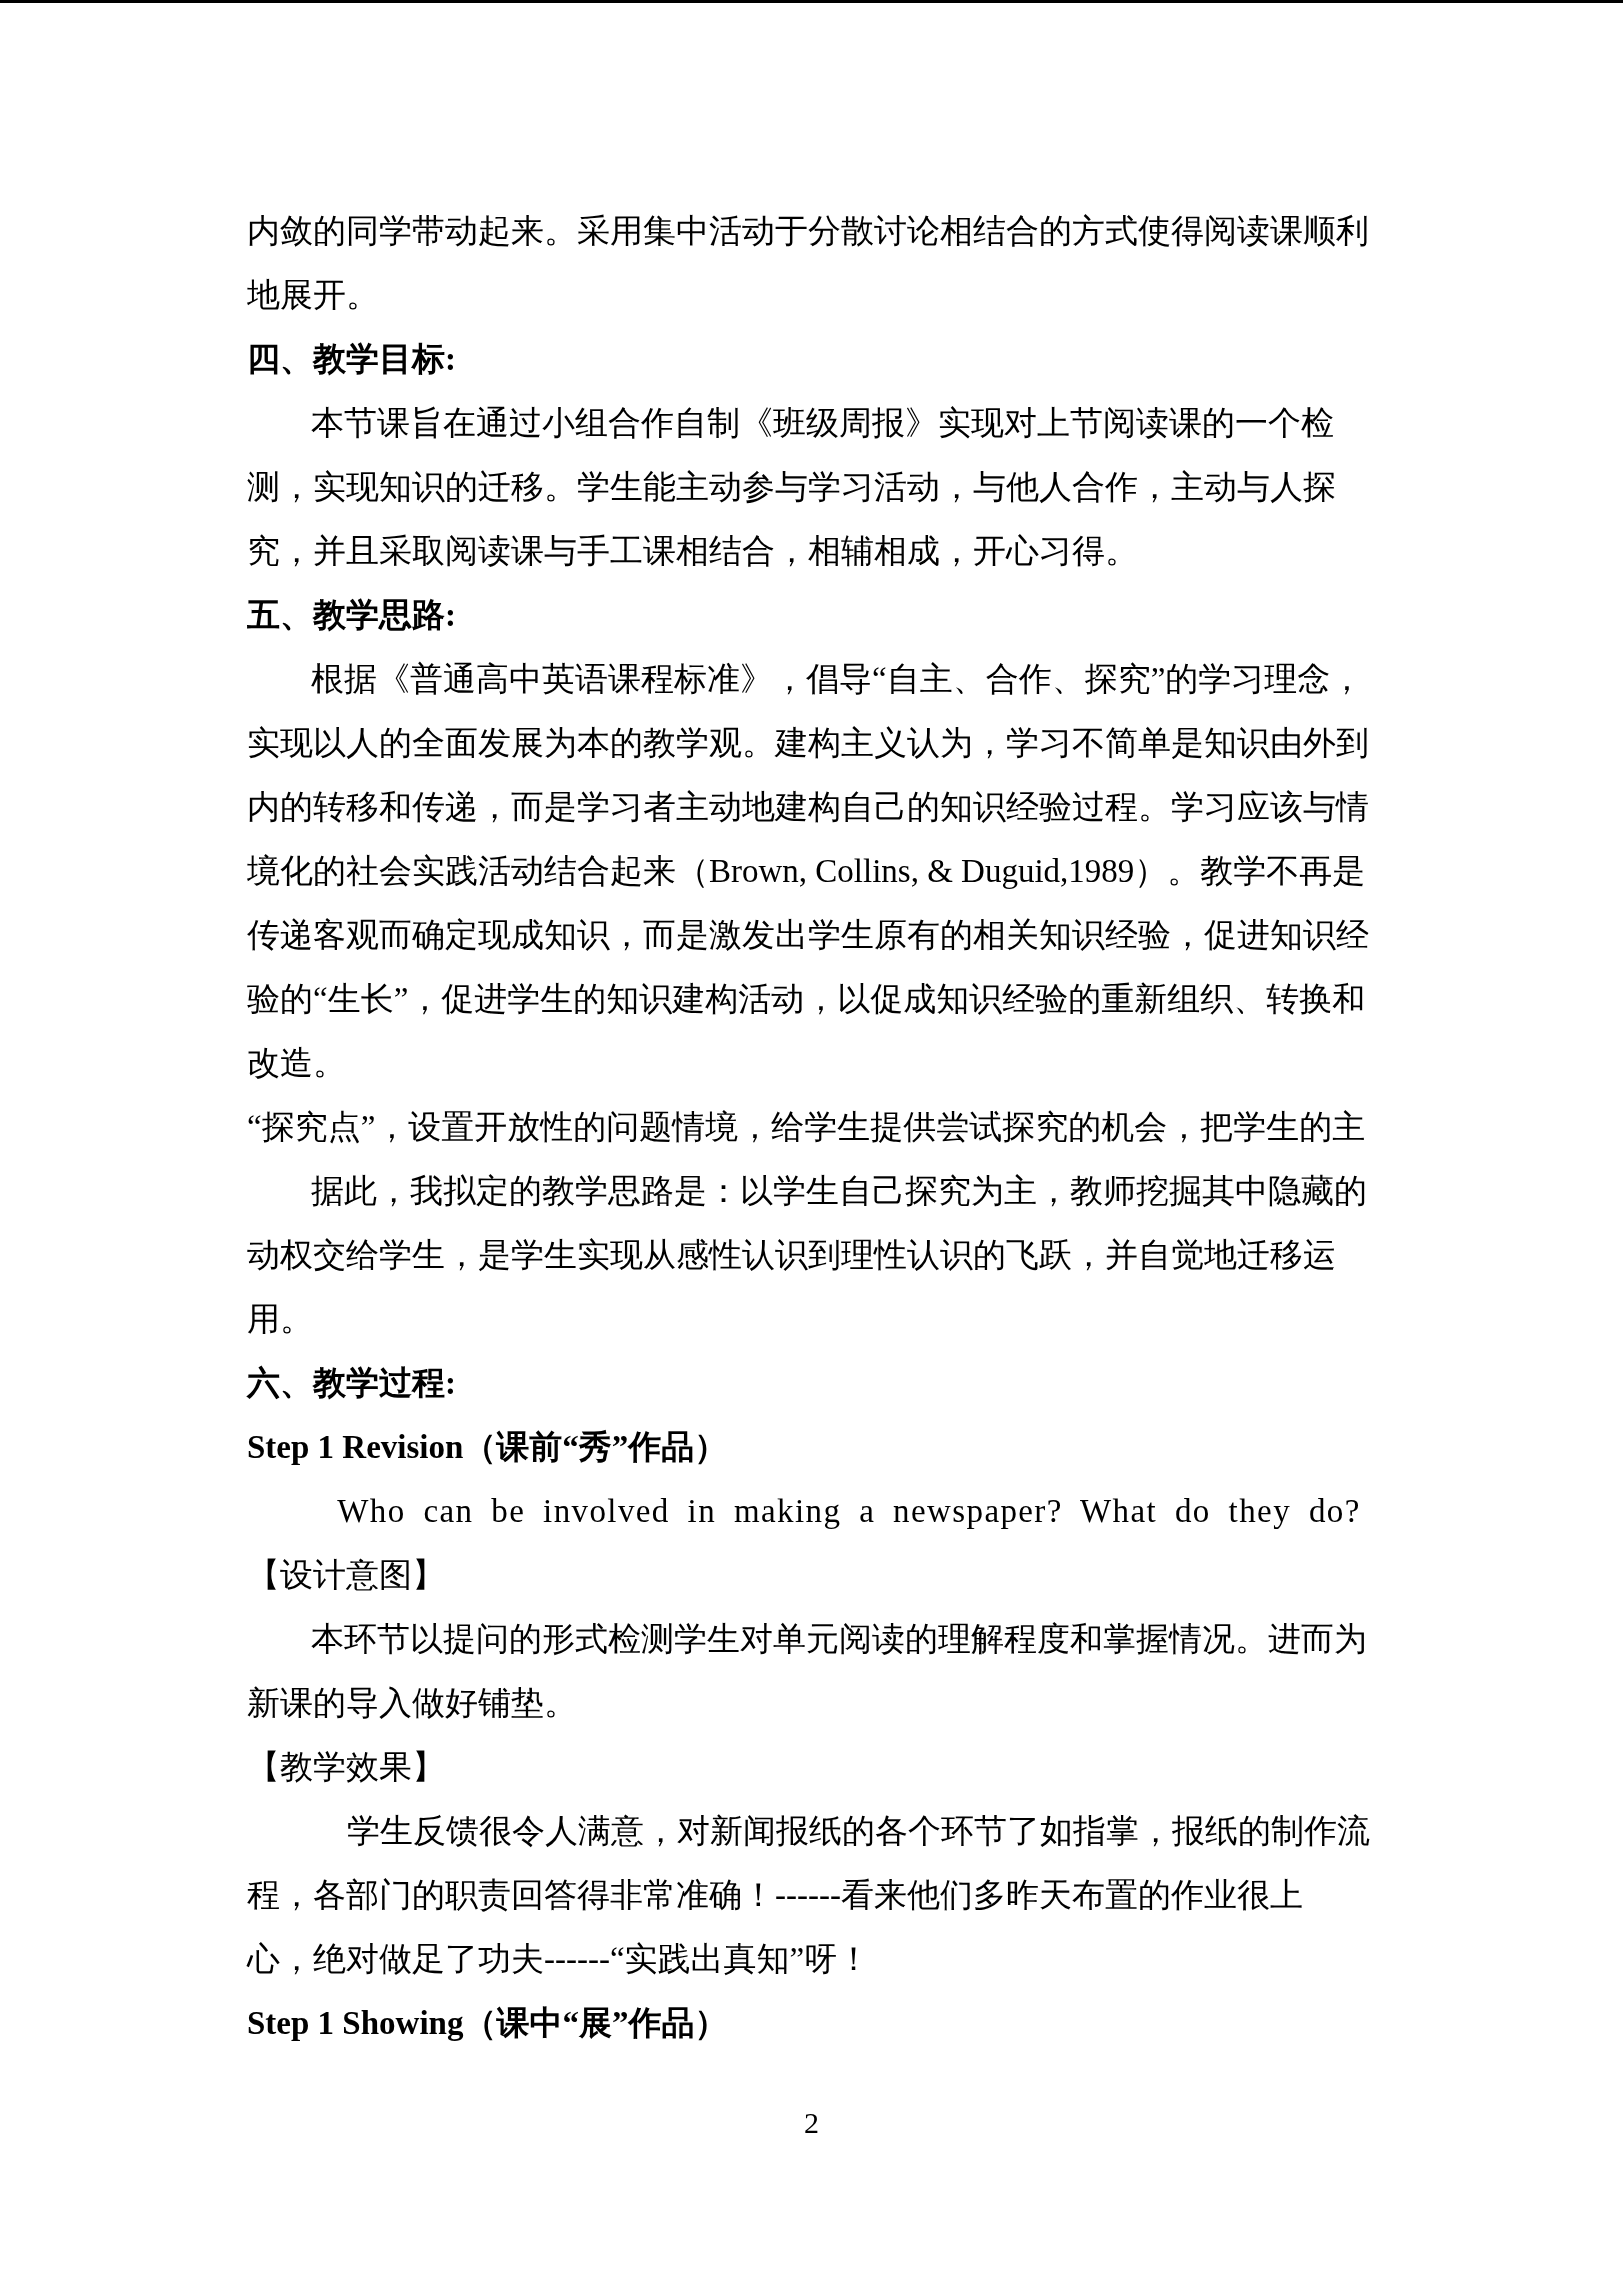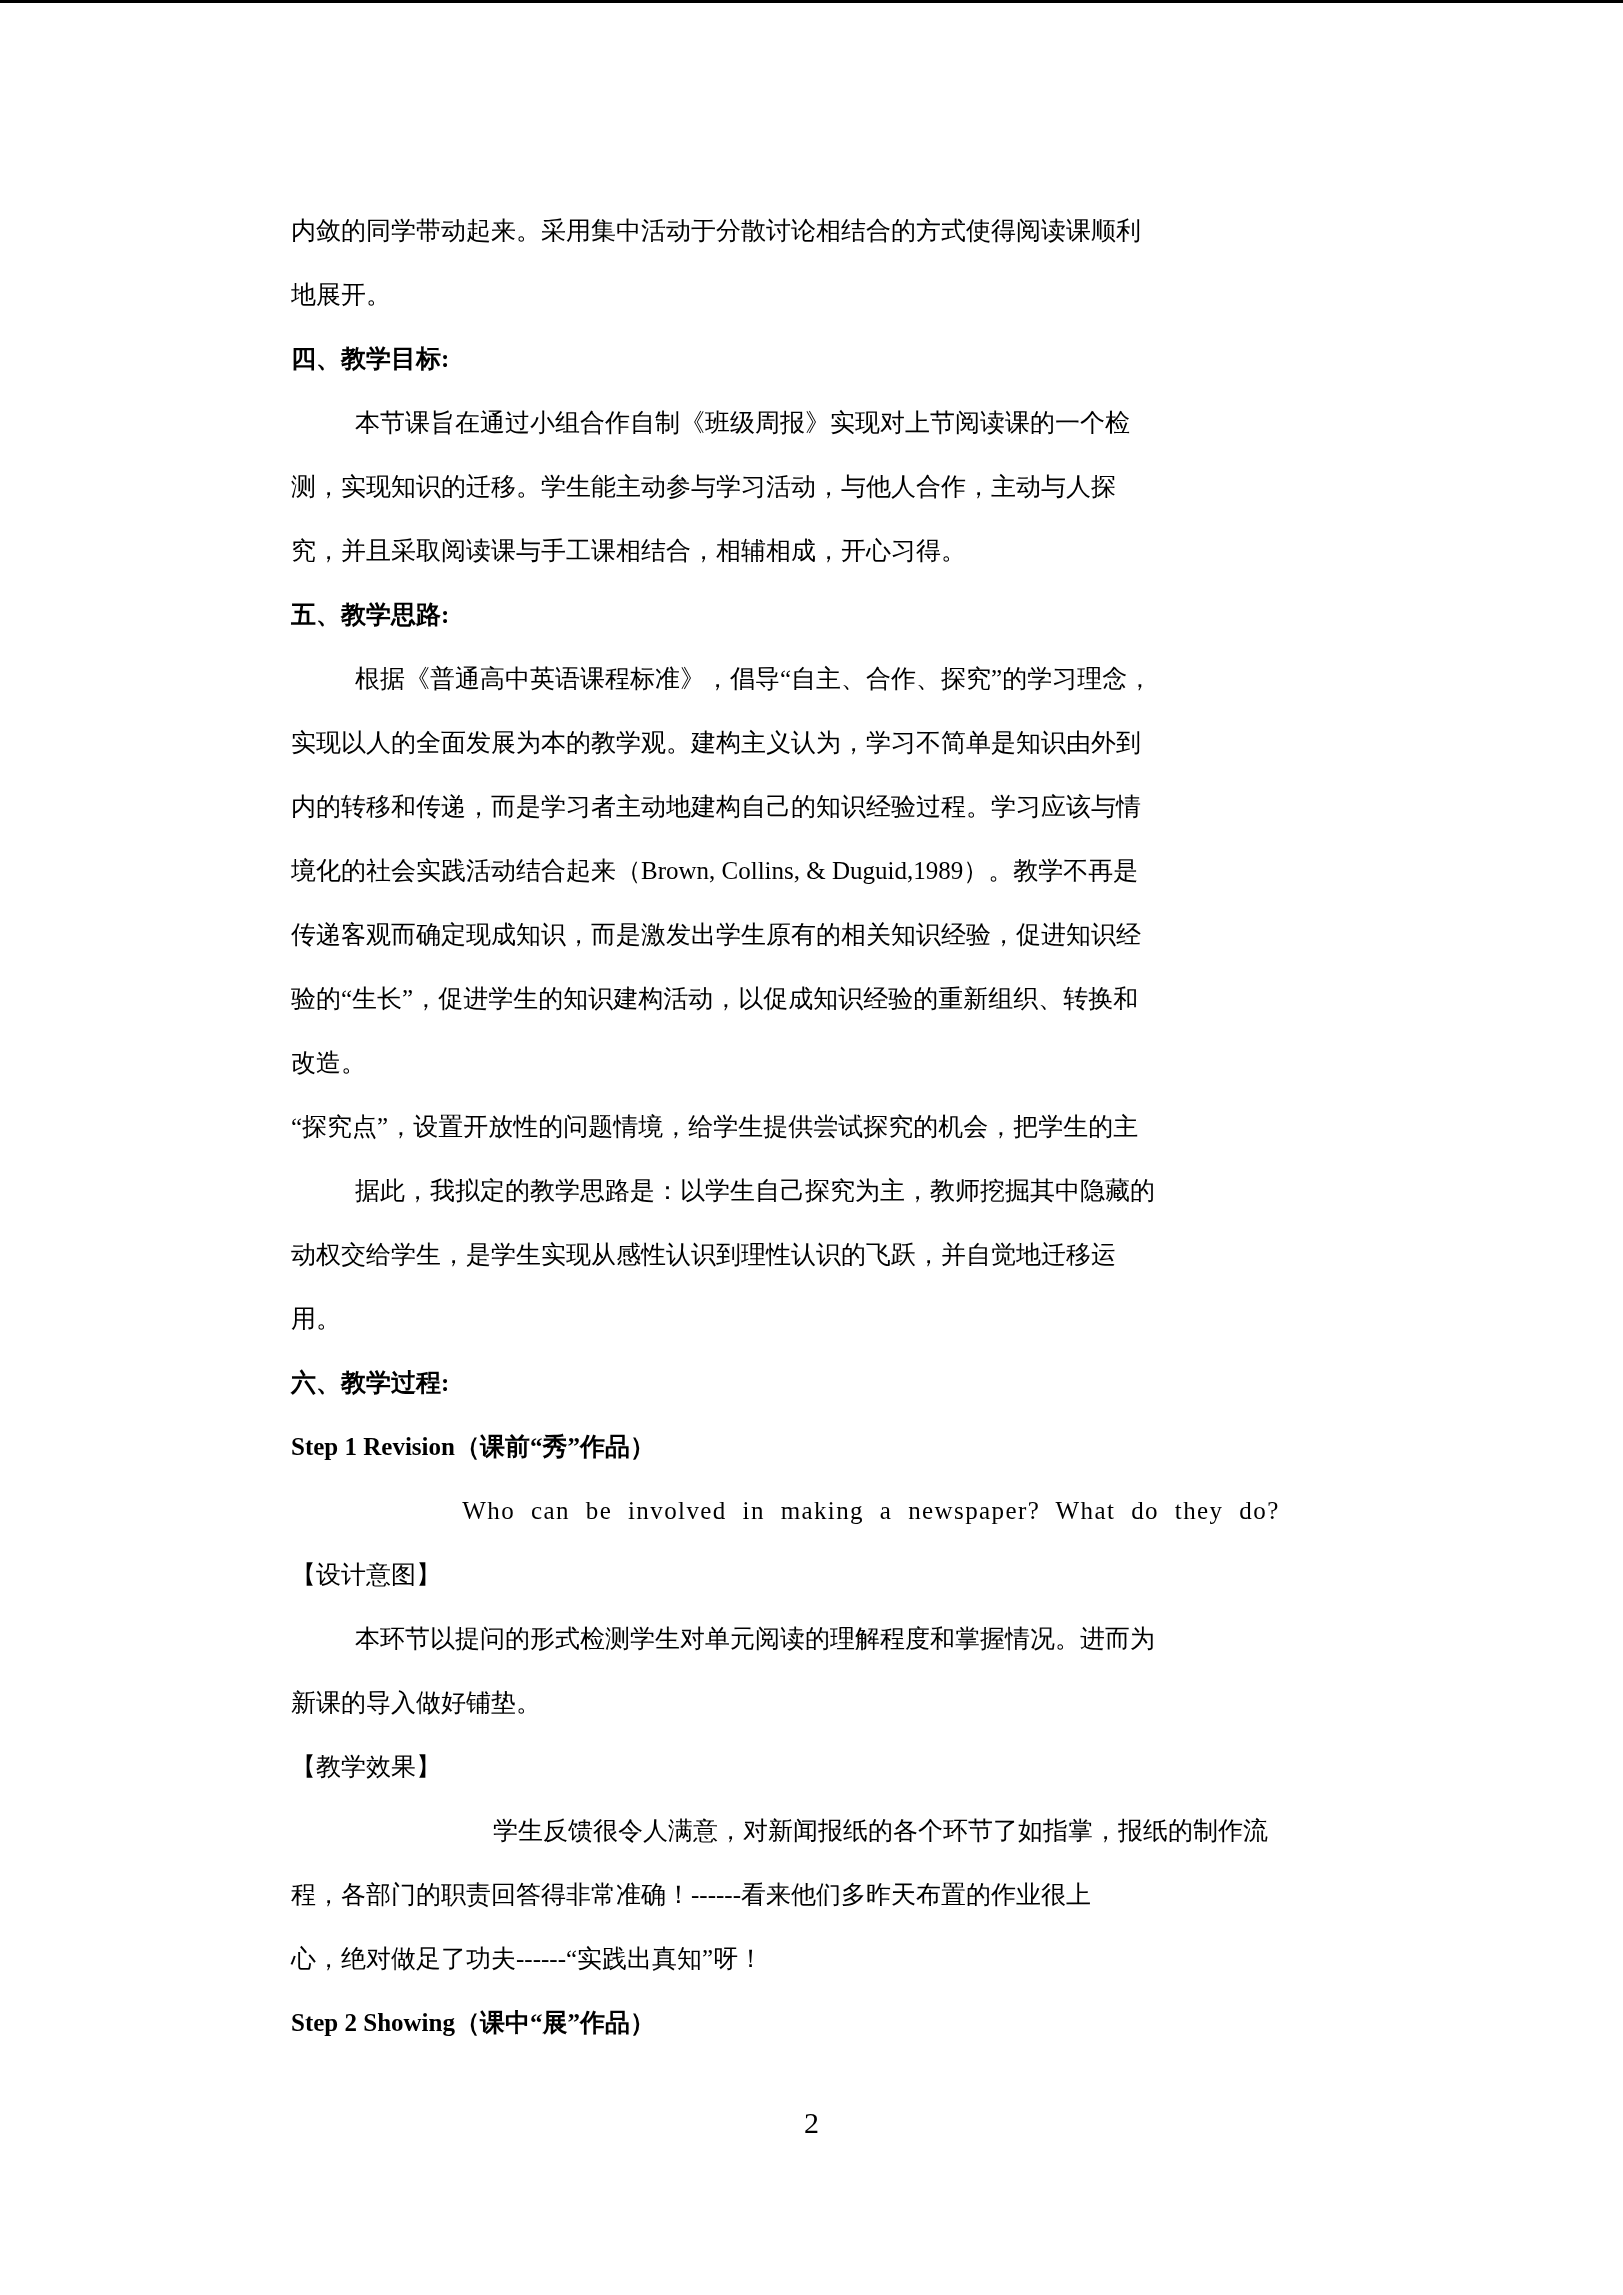--- a/index.html
+++ b/index.html
@@ -20,23 +20,22 @@
   }
   .content{
     position:absolute;
     left:247px;
     top:199px;
     width:1159px;
   }
   .line{
     height:64px;
     line-height:64px;
-    font-size:25px;
+    font-size:33px;
     white-space:nowrap;
-    margin-left:44px;
   }
   .line.heading{font-weight:bold;}
   .line.step{font-weight:bold;}
   .line.english{
     letter-spacing:1.4px;
     word-spacing:8.2px;
   }
   .page-number{
     position:absolute;
     top:2105px;
@@ -74,17 +73,17 @@
       <div class="line heading">六、教学过程:</div>
       <div class="line step">Step 1 Revision（课前“秀”作品）</div>
       <div class="line english" style="text-indent: 45px; text-align: center;">Who can be involved in making a newspaper? What do they do?</div>
       <div class="line body">【设计意图】</div>
       <div class="line body" style="text-indent: 64px;">本环节以提问的形式检测学生对单元阅读的理解程度和掌握情况。进而为</div>
       <div class="line body">新课的导入做好铺垫。</div>
       <div class="line body">【教学效果】</div>
       <div class="line body" style="text-indent: 64px; text-align: center;">学生反馈很令人满意，对新闻报纸的各个环节了如指掌，报纸的制作流</div>
       <div class="line body">程，各部门的职责回答得非常准确！------看来他们多昨天布置的作业很上</div>
       <div class="line body">心，绝对做足了功夫------“实践出真知”呀！</div>
-      <div class="line step">Step 2 Showing（课中“展”作品）</div>
+      <div class="line step">Step 1 Showing（课中“展”作品）</div>
     </div>
   <div class="page-number">2</div>
 </div>
 
 
 </body></html>

